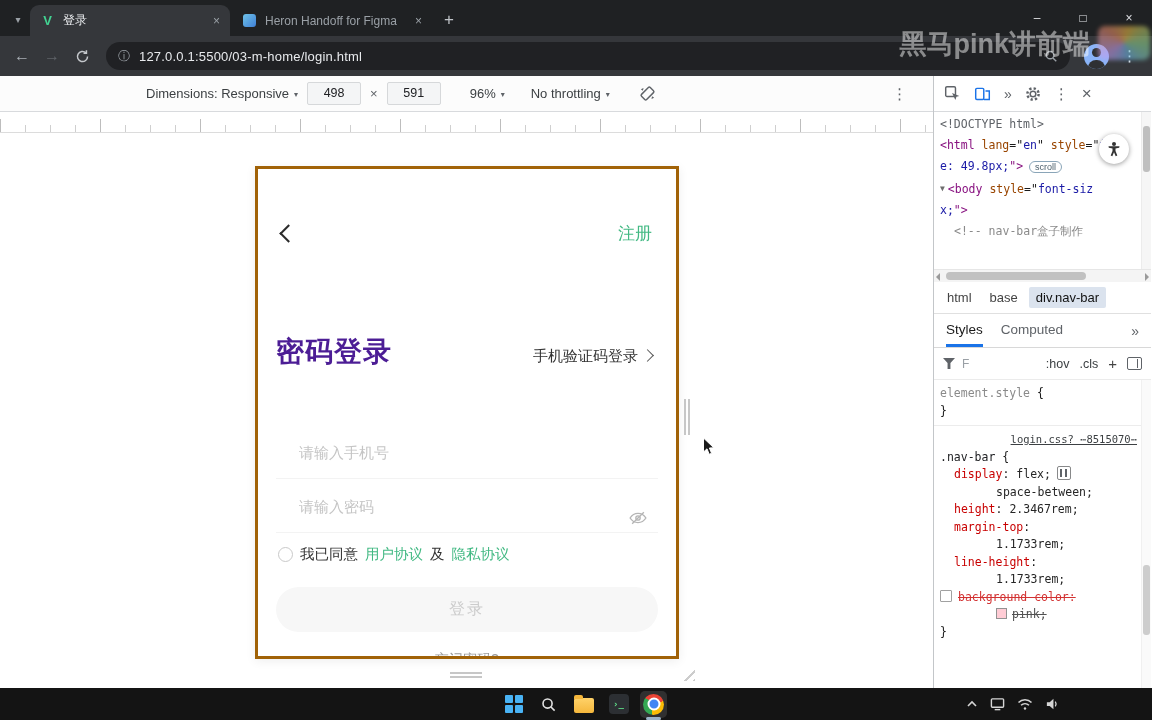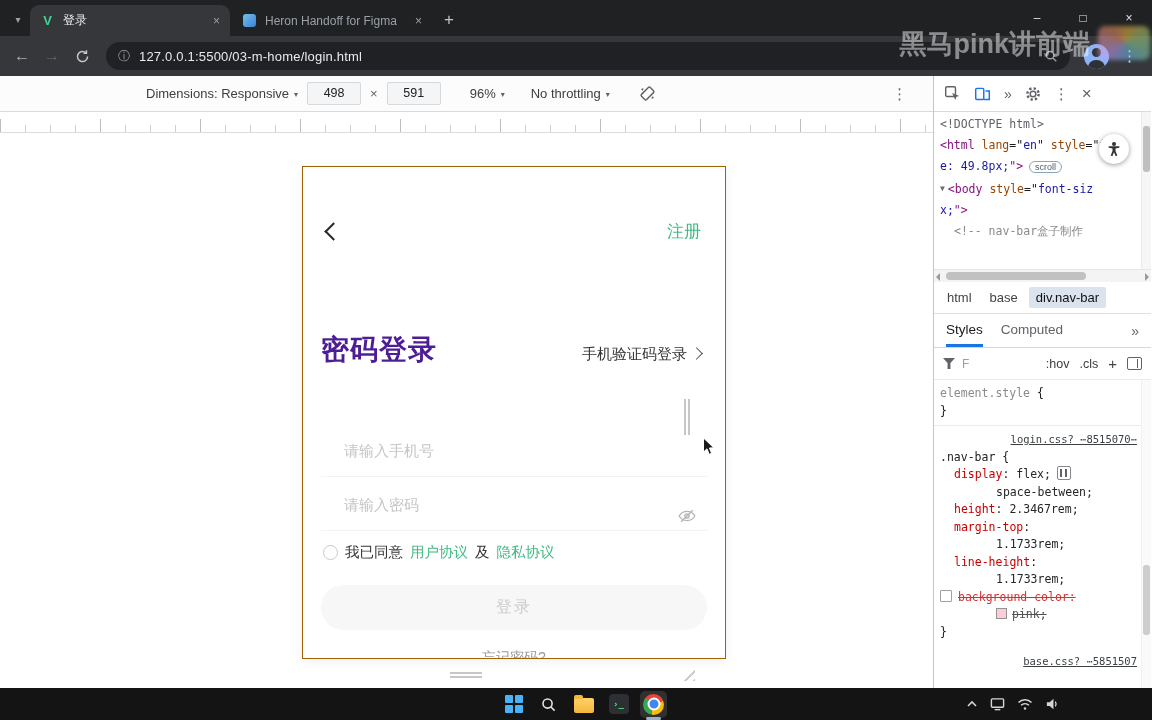--- a/index.html
+++ b/index.html
@@ -58,21 +58,21 @@
   .ruler{height:20px;border-bottom:1px solid #dcdcdc;position:relative;background:#fff;flex:none;}
   .ruler::before{content:"";position:absolute;left:0;right:0;bottom:0;height:7px;
     background:repeating-linear-gradient(to right,#cfcfcf 0 1px,transparent 1px 25px);}
   .ruler::after{content:"";position:absolute;left:0;right:0;bottom:0;height:13px;
     background:repeating-linear-gradient(to right,#bdbdbd 0 1px,transparent 1px 100px);}
 
   .viewport{flex:1;position:relative;background:#fff;overflow:hidden;}
 
   
   .device{position:absolute;left:255px;top:33px;width:424px;height:493px;background:#fff;
-          border:1px solid #a16207;box-shadow:0 2px 10px rgba(0,0,0,.07);box-sizing:border-box;overflow:hidden;margin-left:47px;}
+          border:3px solid #a16207;box-shadow:0 2px 10px rgba(0,0,0,.07);box-sizing:border-box;overflow:hidden;}
   .m-nav{position:absolute;top:44px;left:0;right:0;height:40px;display:flex;align-items:center;
          justify-content:space-between;padding:0 24px 0 24px;}
   .chev-l{width:11px;height:11px;border-left:2.4px solid #2b2b2b;border-bottom:2.4px solid #2b2b2b;
           transform:rotate(45deg);display:inline-block;}
   .m-register{font-size:17px;}
   .green{color:#42b983;}
   .m-title-row{position:absolute;top:164px;left:18px;right:24px;display:flex;align-items:flex-end;justify-content:space-between;}
   .m-title{font-size:28px;font-weight:bold;color:#4c1d95;letter-spacing:1px;}
   .m-alt{font-size:15px;color:#333;padding-bottom:5px;}
   .chev-r{width:8px;height:8px;border-right:1.8px solid #555;border-top:1.8px solid #555;transform:rotate(45deg);
@@ -389,21 +389,20 @@
           <div class="code-line" style="padding-left: 20px;"><span class="prop">display</span><span class="plain">: </span><span class="val">flex;</span><span class="flexicon"></span></div>
           <div class="code-line" style="padding-left: 62px;"><span class="val">space-between;</span></div>
           <div class="code-line" style="padding-left: 20px;"><span class="prop">height</span><span class="plain">: </span><span class="val">2.3467rem;</span></div>
           <div class="code-line" style="padding-left: 20px;"><span class="prop">margin-top</span><span class="plain">:</span></div>
           <div class="code-line" style="padding-left: 62px;"><span class="val">1.1733rem;</span></div>
           <div class="code-line" style="padding-left: 20px;"><span class="prop">line-height</span><span class="plain">:</span></div>
           <div class="code-line" style="padding-left: 62px;"><span class="val">1.1733rem;</span></div>
           <div class="code-line disabled"><span class="cb"></span><span class="prop strike">background-color:</span></div>
           <div class="code-line disabled" style="padding-left: 62px;"><span class="swatch" style="background: rgb(255, 192, 203);"></span><span class="val strike">pink;</span></div>
           <div class="code-line"><span class="plain">}</span></div>
-          <div class="code-line right gap-top"><span class="link">base.css? ⋯5851507</span></div>
         </div>
     </div>
   </div>
 
   <div class="taskbar">
     <div class="tb-center">
       <span class="tb-app">
         <span class="win">
             <i></i>
             <i></i>

